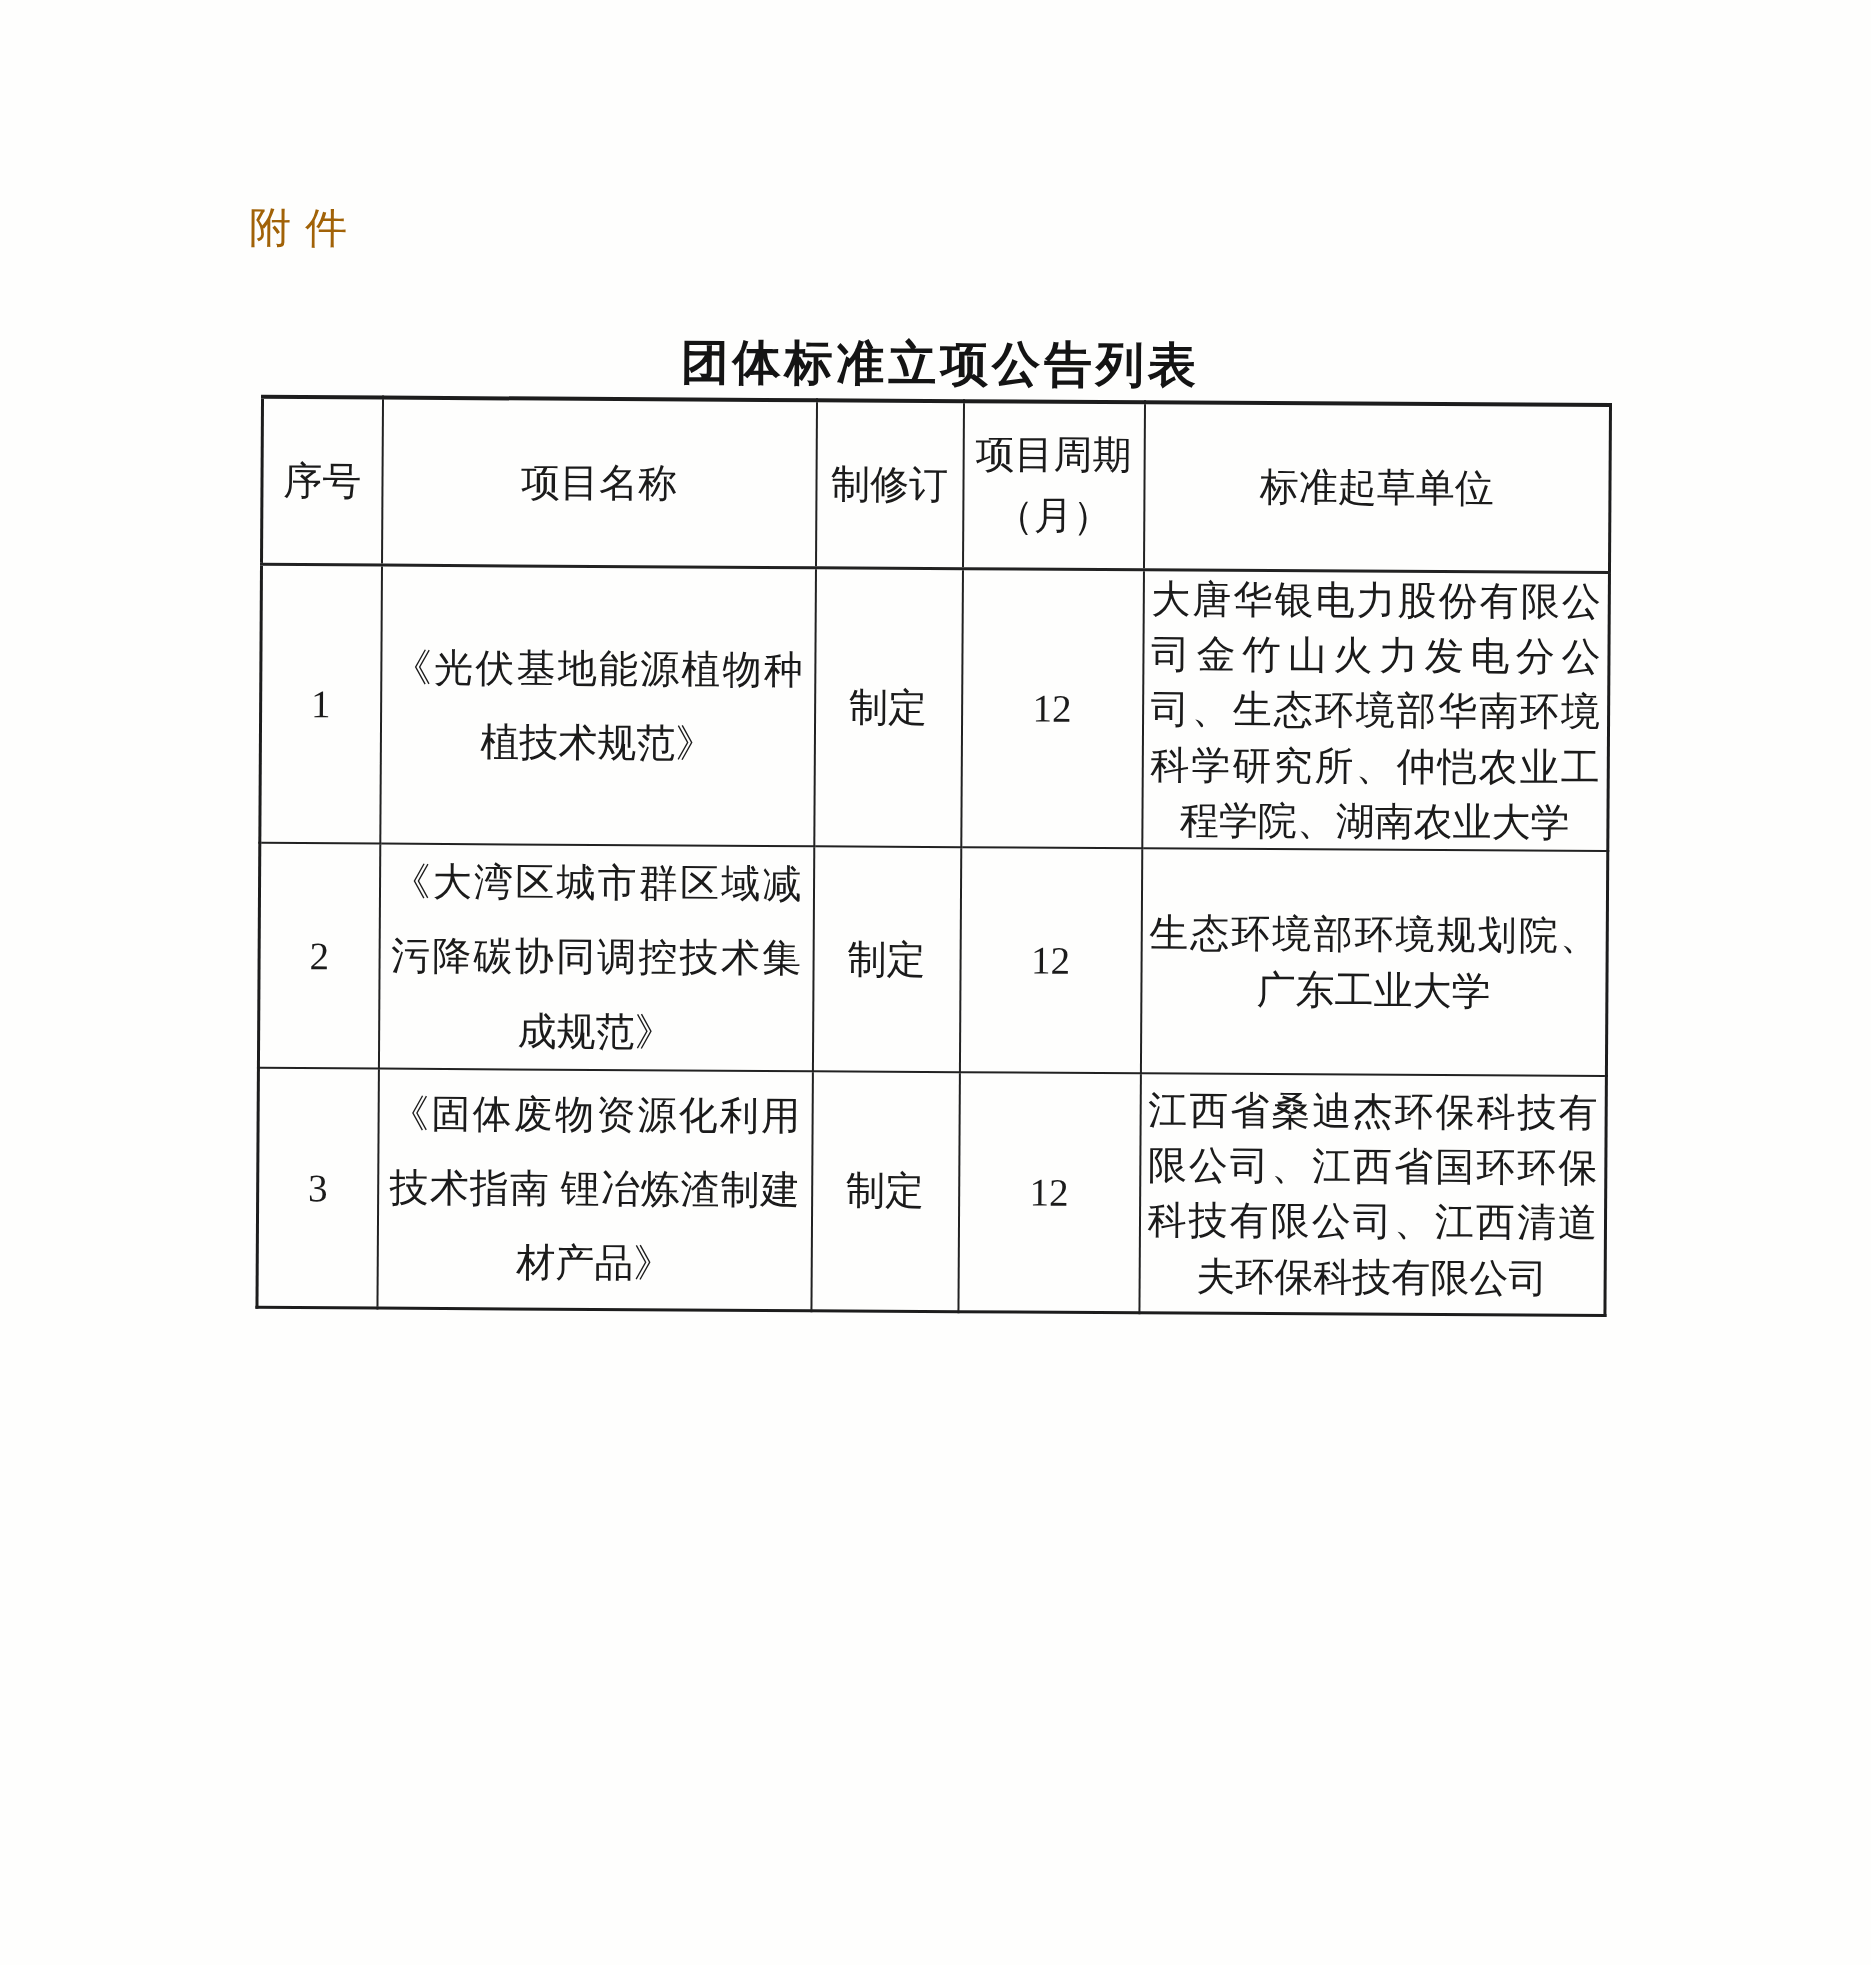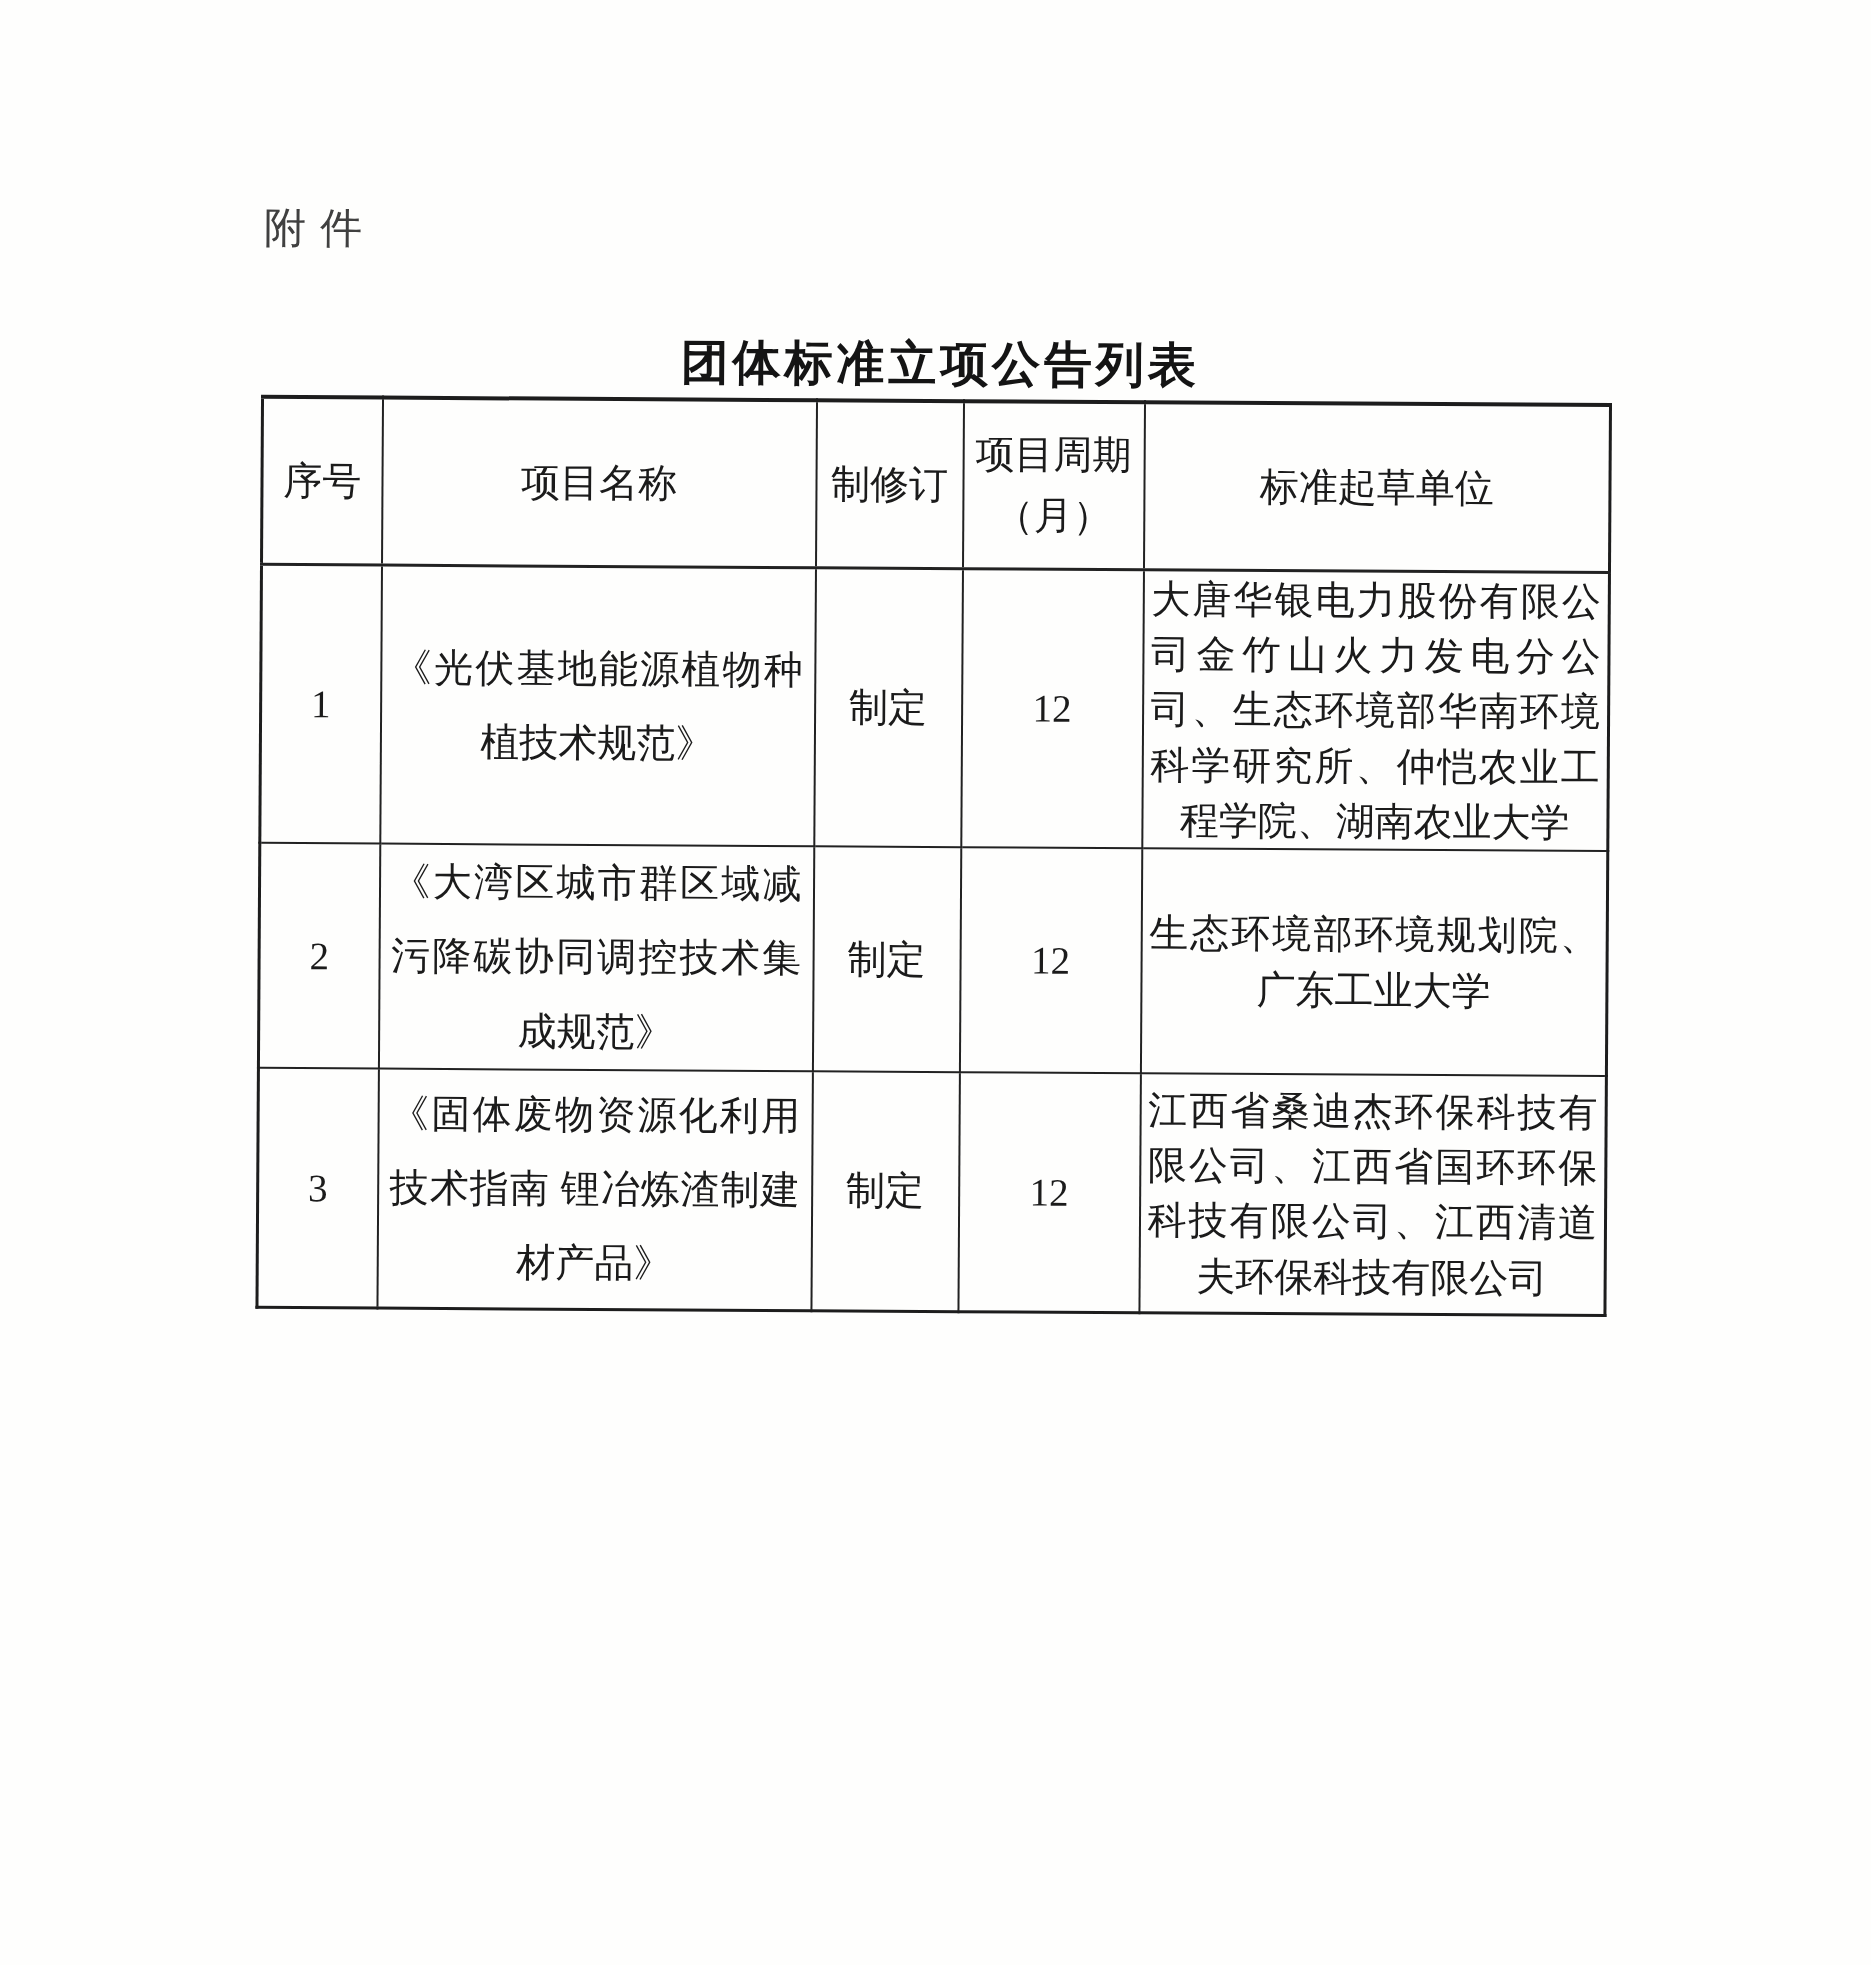--- a/index.html
+++ b/index.html
@@ -20,25 +20,25 @@
   }
   
   .sheet {
     position: absolute;
     inset: 0;
     transform: rotate(0.35deg);
     transform-origin: 50% 40%;
   }
   .attachment-label {
     position: absolute;
-    left: 259px;
+    left: 244px;
     top: 204px;
     font-size: 42px;
     letter-spacing: 14px;
-    color: #404040;
+    color: #a16207;
     font-family: Liberation Mono, monospace;
   }
   .doc-title {
     position: absolute;
     left: 0;
     top: 332px;
     width: 100%;
     text-align: center;
     font-size: 48px;
     font-weight: bold;

